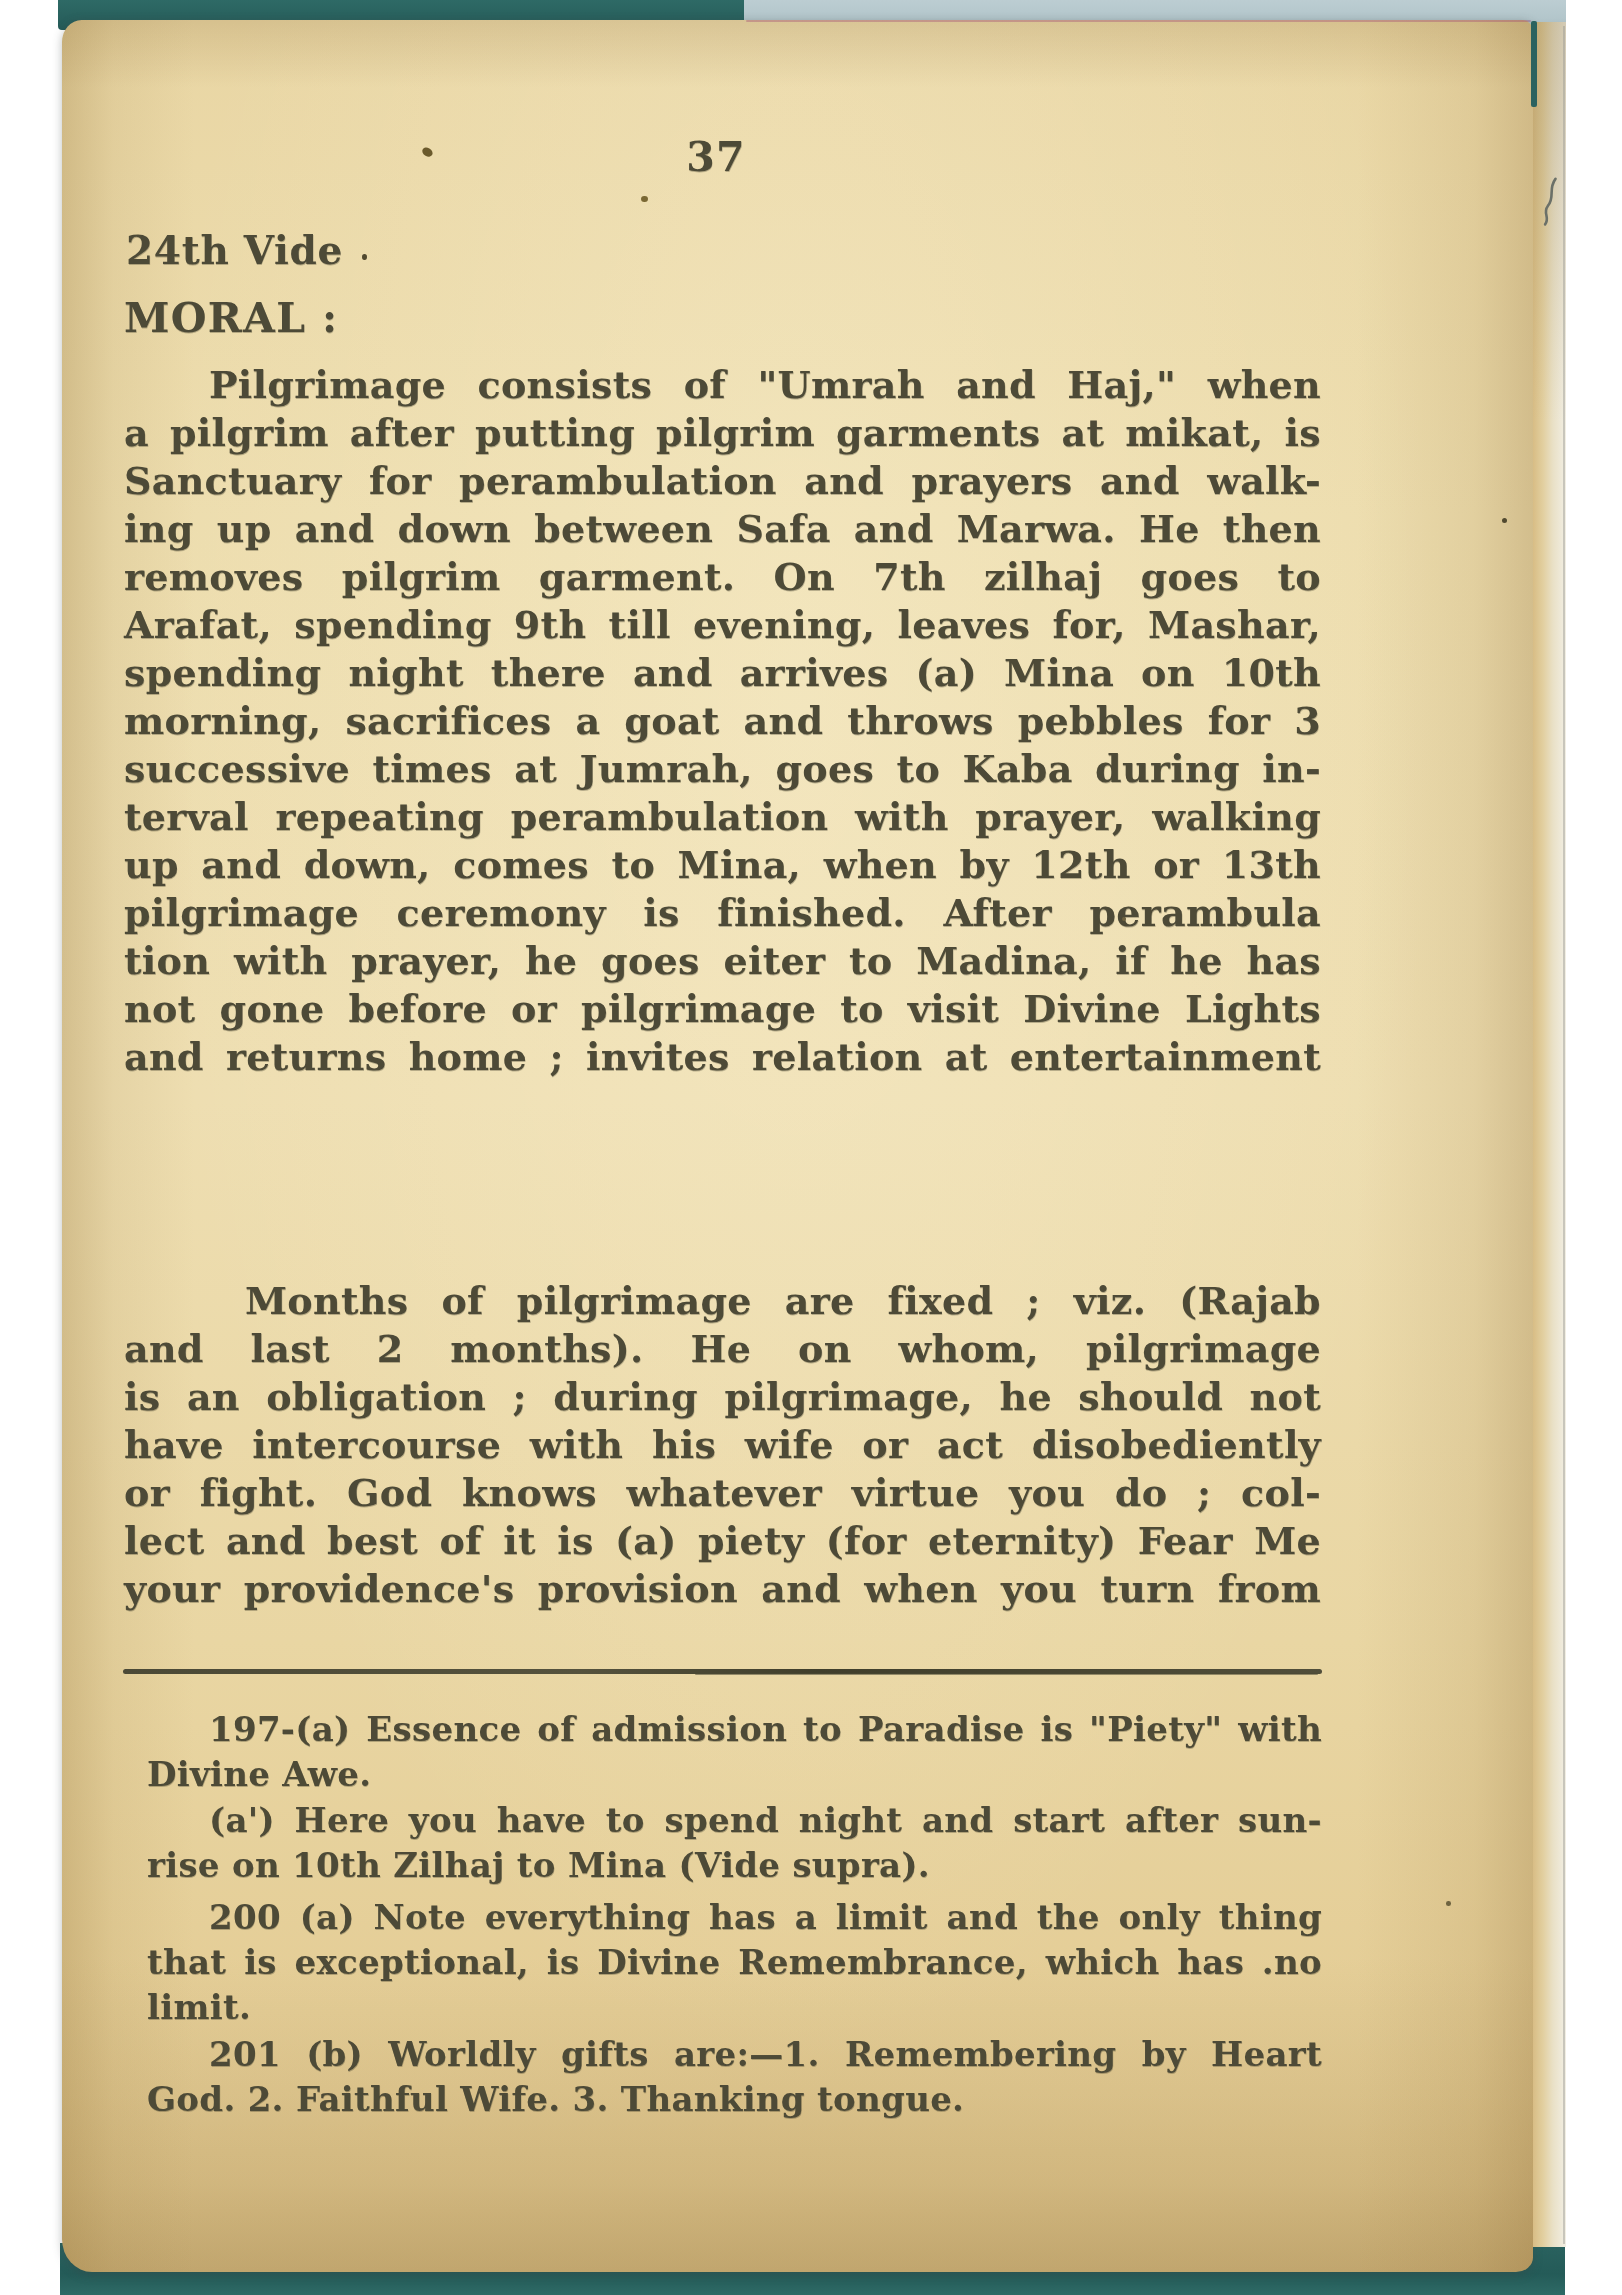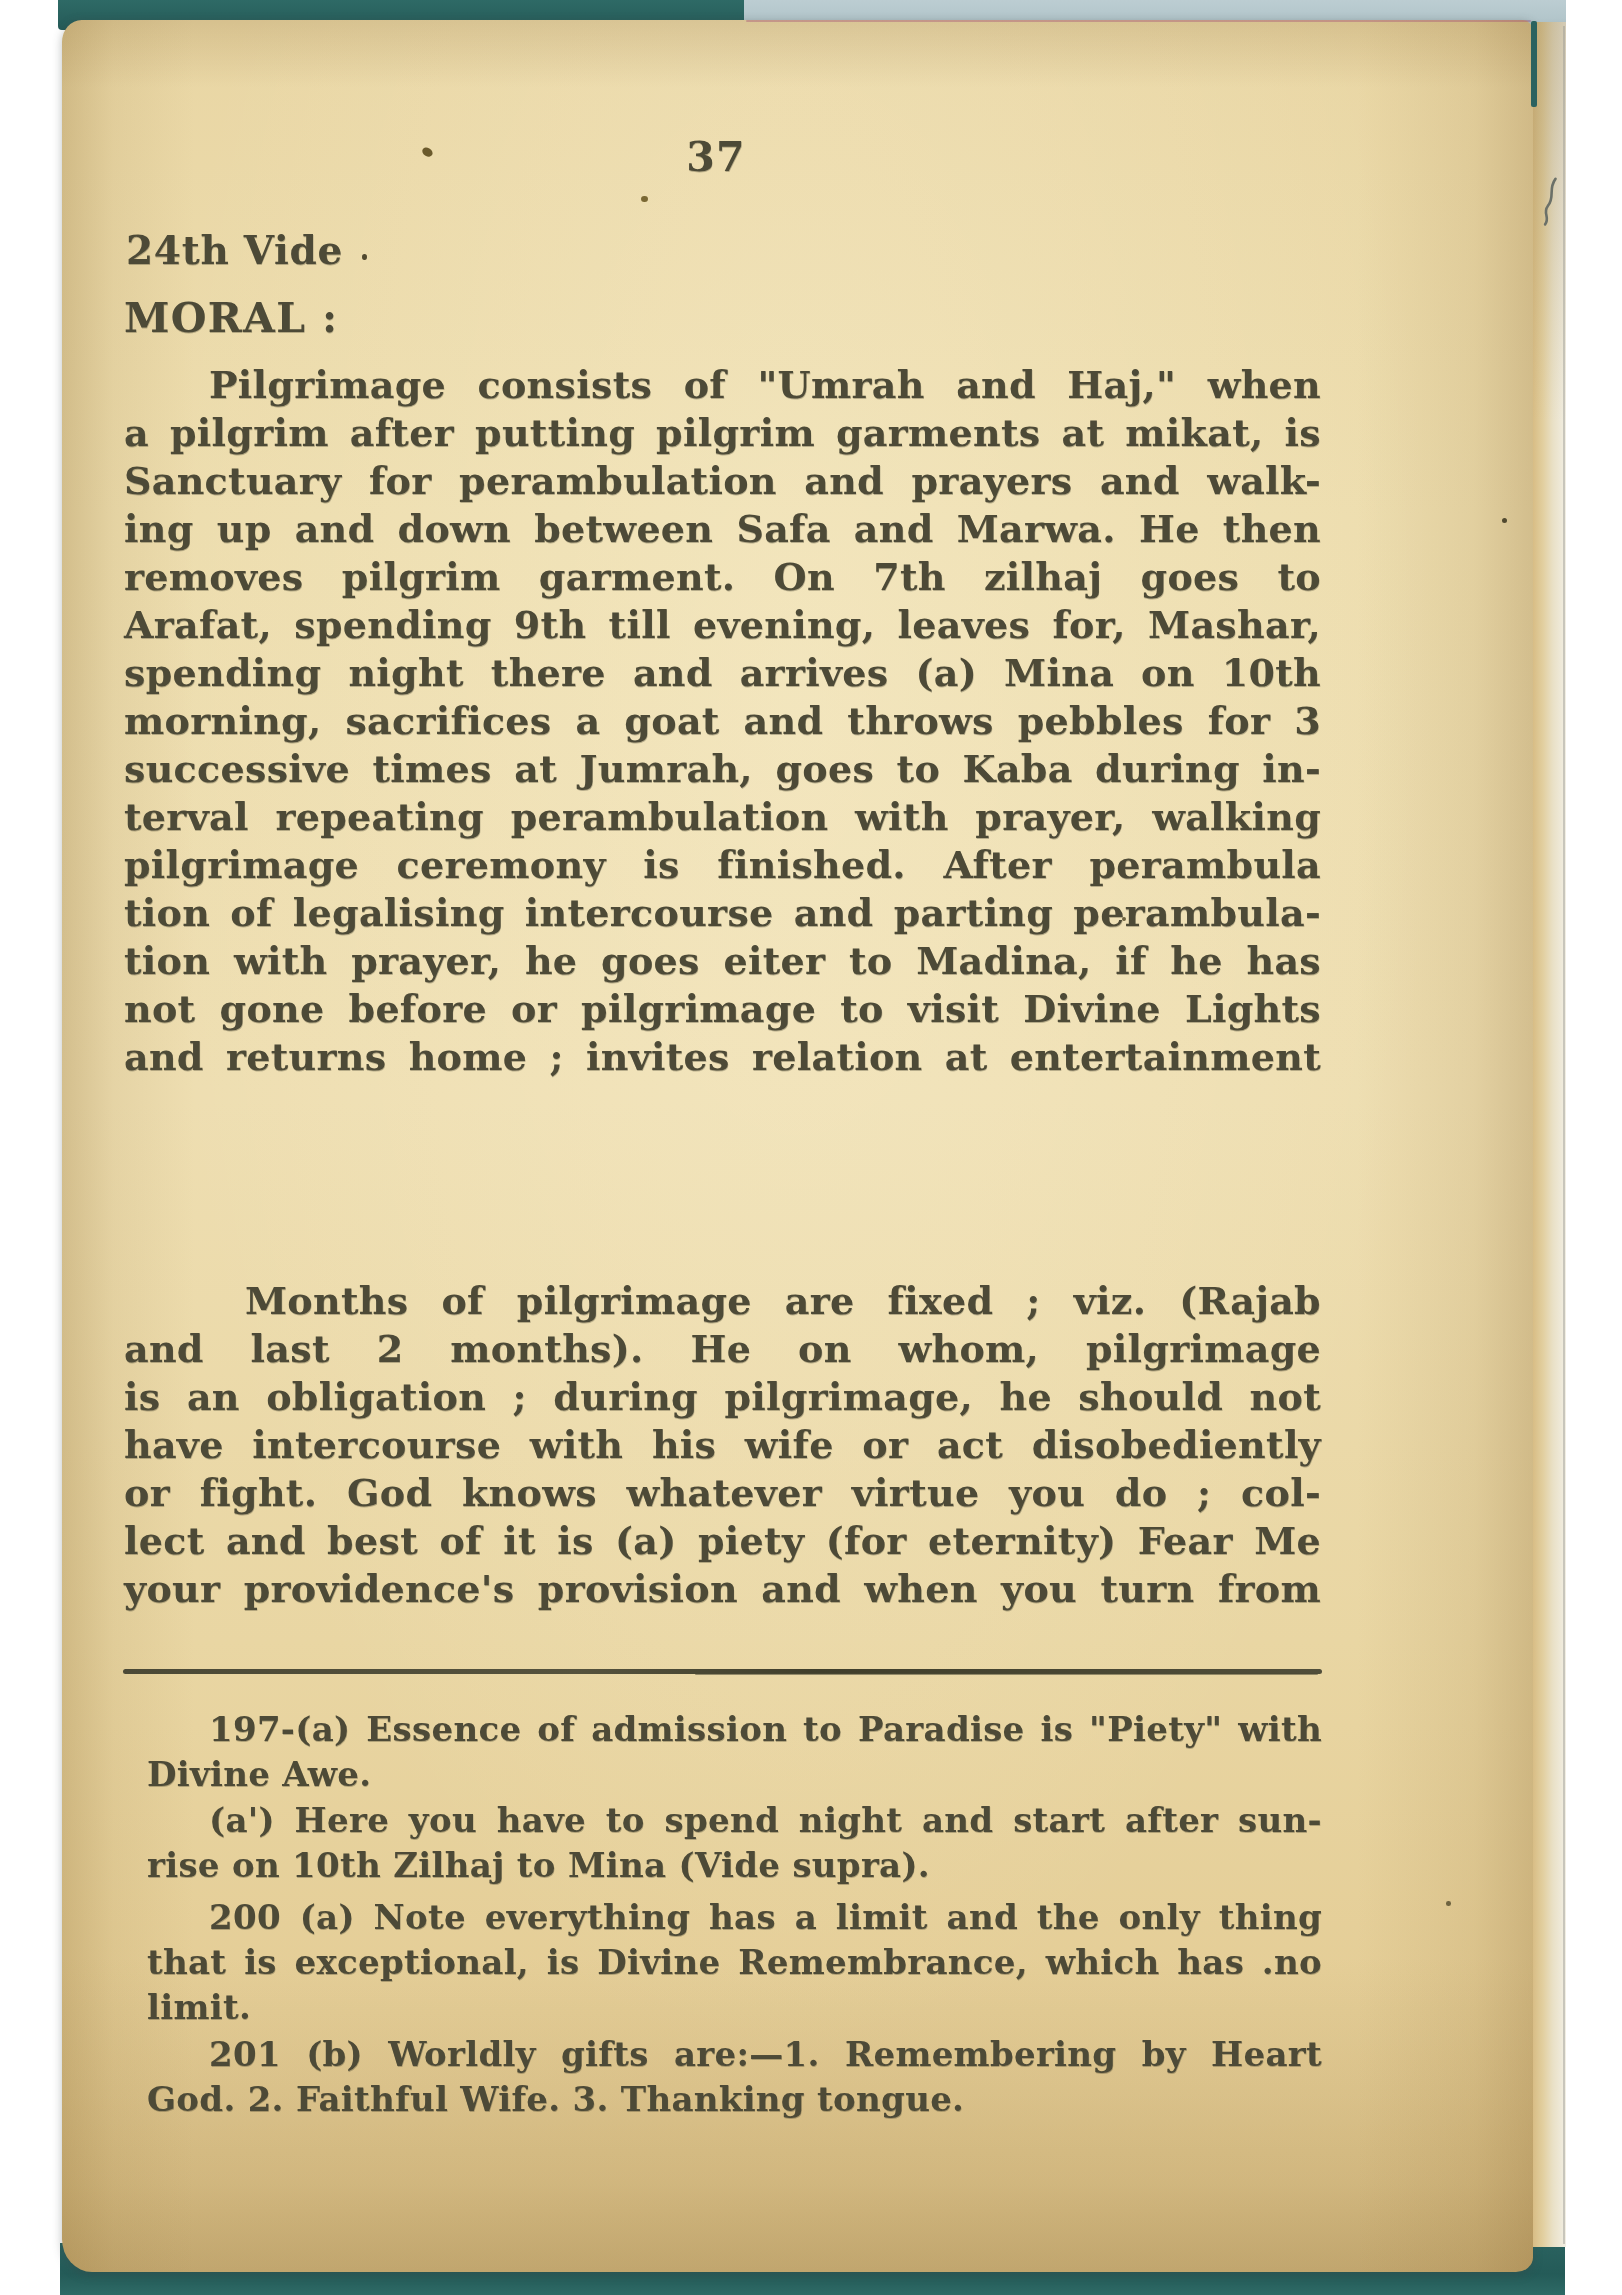--- a/index.html
+++ b/index.html
@@ -122,22 +122,22 @@
     <div class="bl just indent1">Pilgrimage consists of "Umrah and Haj," when</div>
     <div class="bl just">a pilgrim after putting pilgrim garments at mikat, is</div>
     <div class="bl just">Sanctuary for perambulation and prayers and walk-</div>
     <div class="bl just">ing up and down between Safa and Marwa. He then</div>
     <div class="bl just">removes pilgrim garment. On 7th zilhaj goes to</div>
     <div class="bl just">Arafat, spending 9th till evening, leaves for, Mashar,</div>
     <div class="bl just">spending night there and arrives (a) Mina on 10th</div>
     <div class="bl just">morning, sacrifices a goat and throws pebbles for 3</div>
     <div class="bl just">successive times at Jumrah, goes to Kaba during in-</div>
     <div class="bl just">terval repeating perambulation with prayer, walking</div>
+    <div class="bl just">up and down, comes to Mina, when by 12th or 13th</div>
     <div class="bl just">pilgrimage ceremony is finished. After perambula</div>
-    <div class="bl just">tion of legalising intercourse and parting perambula-</div>
     <div class="bl just">tion with prayer, he goes eiter to Madina, if he has</div>
     <div class="bl just">not gone before or pilgrimage to visit Divine Lights</div>
     <div class="bl just">and returns home ; invites relation at entertainment</div>
   </div>
 
   <div class="para2 ink">
     <div class="bl just indent2">Months of pilgrimage are fixed ; viz. (Rajab</div>
     <div class="bl just">and last 2 months). He on whom, pilgrimage</div>
     <div class="bl just">is an obligation ; during pilgrimage, he should not</div>
     <div class="bl just">have intercourse with his wife or act disobediently</div>

